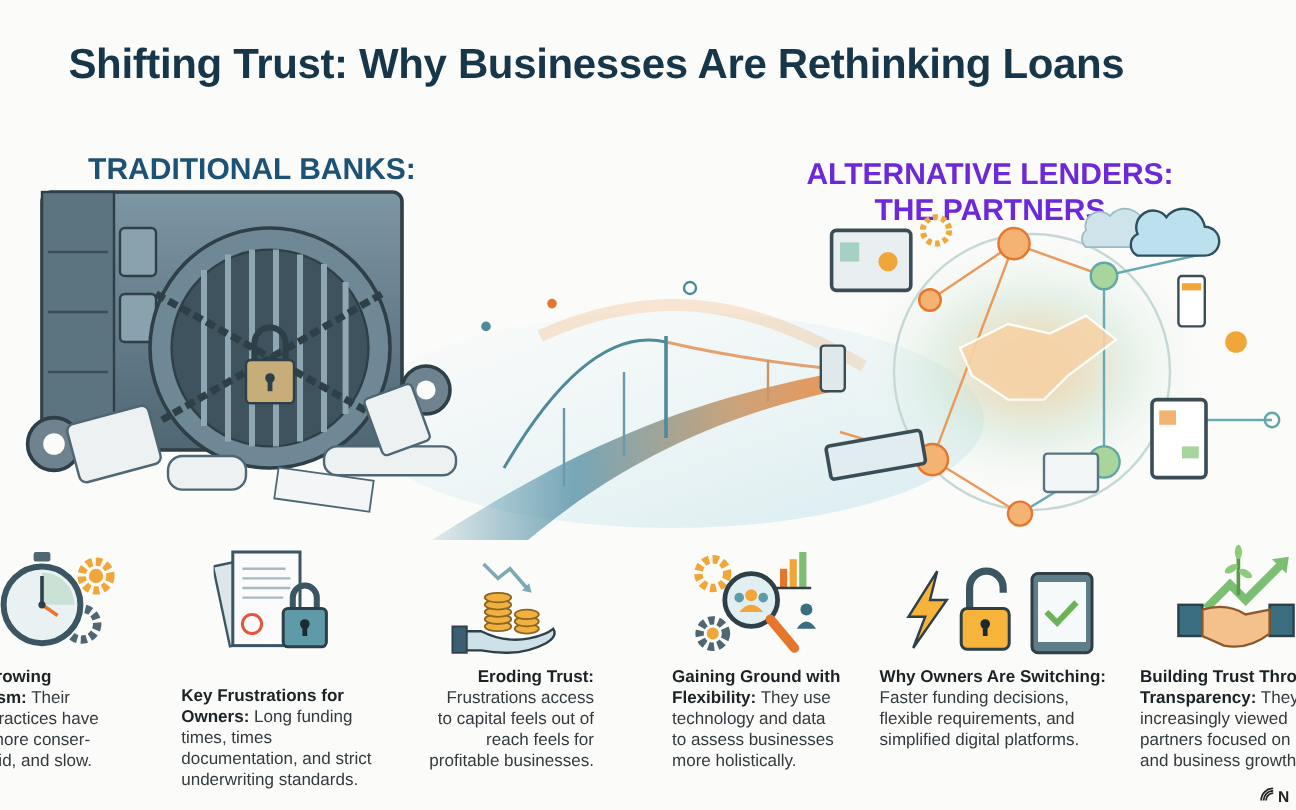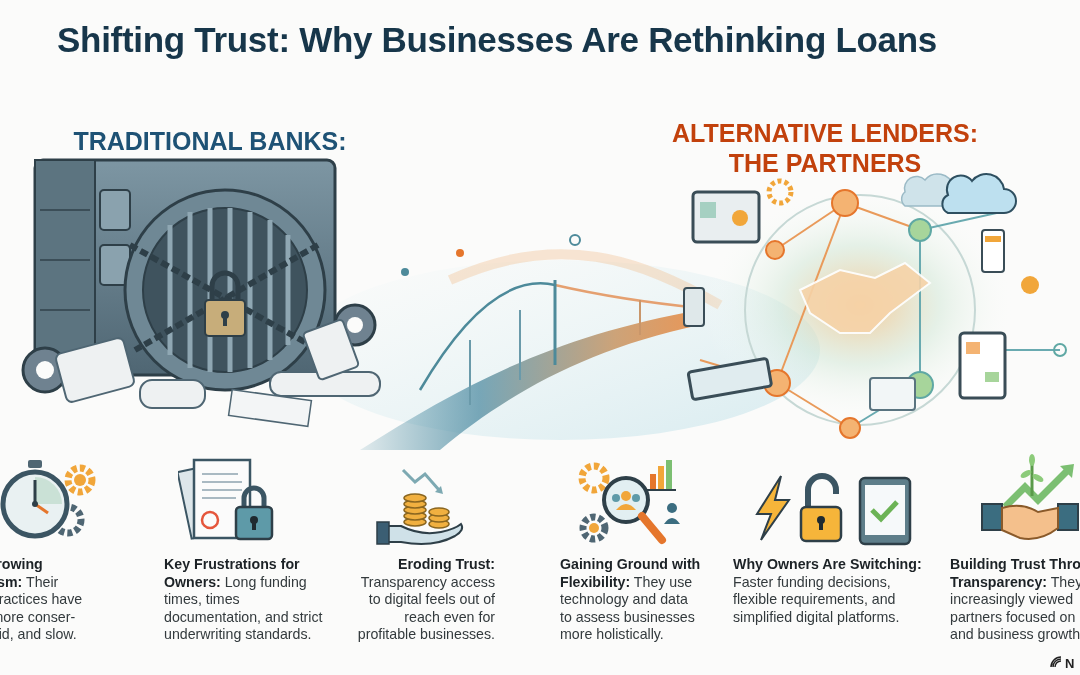--- a/index.html
+++ b/index.html
@@ -1,41 +1,41 @@
 <!DOCTYPE html>
 <html><head>
 <meta charset="utf-8">
 <style>
   * { box-sizing: border-box; margin: 0; padding: 0; }
   html, body { width: 1080px; height: 675px; overflow: hidden; background: #fbfbfa; }
   body { position: relative; font-family: "Liberation Sans", "DejaVu Sans", sans-serif; color: #1f2a30; }
 
   .main-title {
-    position: absolute; left: 0; top: 20px; width: 994px; text-align: center;
+    position: absolute; left: 0; top: 34px; width: 994px; text-align: center;
     font-size: 35px; font-weight: bold; color: #17364a; letter-spacing: -0.3px;
   }
   .side-title {
     position: absolute; text-align: center; font-weight: bold; font-size: 25px; line-height: 30px; margin-top: 34px;
   }
   .side-title.left { left: 40px; top: 92px; width: 340px; color: #1e5275; }
-  .side-title.right { left: 640px; top: 84px; width: 370px; color: #c2410c; }
+  .side-title.right { left: 640px; top: 96px; width: 370px; color: #6d28d9; }
 
   .scene { position: absolute; left: 0; top: 150px; width: 1080px; height: 300px; }
   .scene svg { width: 100%; height: 100%; }
 
   .features { position: absolute; left: 0; top: 450px; width: 1080px; height: 225px; }
   .feature { position: absolute; top: 0; width: 200px; }
   .feature .icon-wrap { position: absolute; top: 2px; height: 100px; }
   .feature .text {
     position: absolute; top: 106px; font-size: 14.2px; line-height: 17.5px; color: #333a3d;
   }
   .feature .text b { color: #1c2226; }
 
   .f1 { left: -40px; } .f1 .text { left: 0; width: 200px; }
-  .f2 { left: 148px; } .f2 .text { left: 16px; width: 175px; }
+  .f2 { left: 148px; } .f2 .text { left: 3px; width: 175px; margin-top: 16px; }
   .f3 { left: 345px; } .f3 .text { left: 0; width: 150px; text-align: right; }
   .f4 { left: 560px; } .f4 .text { left: 0; width: 150px; }
   .f5 { left: 733px; } .f5 .text { left: 0; width: 200px; }
   .f6 { left: 950px; } .f6 .text { left: 0; width: 200px; }
 
   .watermark {
     position: absolute; left: 1050px; top: 656px; font-size: 13px; font-weight: bold; color: #222;
     display: flex; align-items: center; gap: 3px; white-space: nowrap;
   }
 </style>
@@ -254,23 +254,23 @@
           <ellipse cx="66" cy="72" rx="10" ry="4"></ellipse>
             <ellipse cx="66" cy="66" rx="10" ry="4"></ellipse>
           <ellipse cx="66" cy="60" rx="10" ry="4"></ellipse>
         </g>
         <path d="M14 74 h14 q20 10 40 6 q14 -3 20 -8 q4 6 -6 12 q-22 12 -54 6 h-14 z" fill="#cfe1e8" stroke="#2e3f48" stroke-width="2"></path>
         <rect x="4" y="70" width="12" height="22" fill="#3b5e73" stroke="#2e3f48" stroke-width="1.5"></rect>
       </svg>
     </div>
     <div class="text">
       <div><b>Eroding Trust:</b></div>
-      <div>Transparency access</div>
-      <div>to digital feels out of</div>
-      <div>reach even for</div>
+      <div>Frustrations access</div>
+      <div>to capital feels out of</div>
+      <div>reach feels for</div>
       <div>profitable businesses.</div>
     </div>
   </div>
 
   <div class="feature f4">
     <div class="icon-wrap" style="left:14px; width:112px;">
       <svg viewBox="0 0 112 100" width="112" height="100">
         <circle cx="20" cy="26" r="12" fill="none" stroke="#f1a63a" stroke-width="7" stroke-dasharray="5 3"></circle>
         <circle cx="20" cy="76" r="11" fill="none" stroke="#4f6673" stroke-width="7" stroke-dasharray="5 3"></circle>
         <circle cx="20" cy="76" r="5" fill="#f1a63a"></circle>

